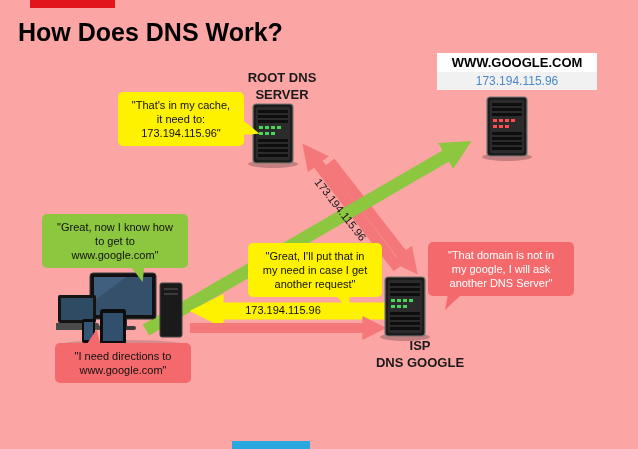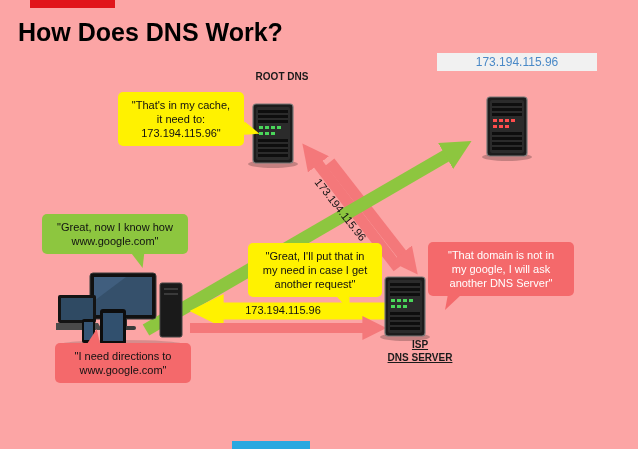--- a/index.html
+++ b/index.html
@@ -6,21 +6,21 @@
   #slide{
     position:relative;width:638px;height:449px;background:#fca5a5;overflow:hidden;
     font-family:"Liberation Sans",sans-serif;color:#111;
   }
   .abs{position:absolute;}
   #page-title{left:18px;top:18px;font-size:25px;font-weight:bold;color:#000;}
   .accent-bar{height:8px;}
   #top-bar{left:30px;top:0;width:85px;background:#e1151b;}
   #bottom-bar{left:232px;top:441px;width:78px;background:#29a8e0;}
 
-  .server-label{font-weight:bold;font-size:10px;line-height:1.3;text-align:center;color:#1a1a1a;z-index:4;}
+  .server-label{font-weight:bold;font-size:13px;line-height:1.3;text-align:center;color:#1a1a1a;z-index:4;}
 
   #google-box{left:437px;top:53px;width:160px;background:#fff;text-align:center;z-index:4;}
   #google-domain{font-weight:bold;font-size:13px;padding:2px 0;color:#000;background:#fff;}
   #google-ip{font-size:12px;color:#4a89c7;background:#f1f1f1;padding:2px 0;}
 
   svg.icon{position:absolute;z-index:3;}
   #arrow-canvas{position:absolute;left:0;top:0;z-index:1;}
 
   .bubble{
     position:absolute;z-index:5;border-radius:5px;padding:6px 7px;
@@ -65,20 +65,21 @@
     <line x1="146" y1="330" x2="456" y2="150" stroke="#8DC63F" stroke-width="13" marker-end="url(#mGreen)"></line>
     <line x1="386" y1="311" x2="210" y2="311" stroke="#FFF200" stroke-width="17" marker-end="url(#mYellow)"></line>
     <line x1="190" y1="328" x2="372" y2="328" stroke="#F4787A" stroke-width="10" marker-end="url(#mPink)"></line>
   </svg>
 
   <div class="abs" id="diagonal-ip-label">173.194.115.96</div>
   <div class="abs" id="horizontal-ip-label">173.194.115.96</div>
 
   <div class="abs server-label" style="left:232px;top:70px;width:100px;">
     <div>ROOT DNS</div>
+    <div>SERVER</div>
   </div>
   <svg class="icon" style="left:246px;top:103px;" width="55" height="65" viewBox="0 0 55 65">
     <ellipse cx="27" cy="61" rx="25" ry="4" fill="rgba(0,0,0,0.22)"></ellipse>
     <rect x="7" y="1" width="40" height="59" rx="3" fill="#1c1c1c" stroke="#777" stroke-width="1.2"></rect>
     <rect x="10" y="4" width="34" height="53" rx="2" fill="#2b2b2b"></rect>
     <g fill="#0e0e0e">
         <rect x="12" y="7" width="30" height="3"></rect>
         <rect x="12" y="12" width="30" height="3"></rect>
         <rect x="12" y="17" width="30" height="3"></rect>
       </g>
@@ -93,20 +94,21 @@
     </g>
     <g fill="#0e0e0e">
         <rect x="12" y="36" width="30" height="3"></rect>
         <rect x="12" y="41" width="30" height="3"></rect>
         <rect x="12" y="46" width="30" height="3"></rect>
         <rect x="12" y="51" width="30" height="3"></rect>
       </g>
   </svg>
 
   <div class="abs" id="google-box">
+    <div id="google-domain">WWW.GOOGLE.COM</div>
     <div id="google-ip">173.194.115.96</div>
   </div>
   <svg class="icon" style="left:480px;top:96px;" width="55" height="65" viewBox="0 0 55 65">
     <ellipse cx="27" cy="61" rx="25" ry="4" fill="rgba(0,0,0,0.22)"></ellipse>
     <rect x="7" y="1" width="40" height="59" rx="3" fill="#1c1c1c" stroke="#777" stroke-width="1.2"></rect>
     <rect x="10" y="4" width="34" height="53" rx="2" fill="#2b2b2b"></rect>
     <g fill="#0e0e0e">
         <rect x="12" y="7" width="30" height="3"></rect>
         <rect x="12" y="12" width="30" height="3"></rect>
         <rect x="12" y="17" width="30" height="3"></rect>
@@ -146,23 +148,23 @@
         <rect x="19" y="29" width="4" height="3"></rect>
         <rect x="25" y="29" width="4" height="3"></rect>
     </g>
     <g fill="#0e0e0e">
         <rect x="12" y="36" width="30" height="3"></rect>
         <rect x="12" y="41" width="30" height="3"></rect>
         <rect x="12" y="46" width="30" height="3"></rect>
         <rect x="12" y="51" width="30" height="3"></rect>
       </g>
   </svg>
-  <div class="abs server-label" style="left:360px;top:338px;width:120px;text-decoration:underline;">
+  <div class="abs server-label" style="left:360px;top:338px;width:120px;">
     <div>ISP</div>
-    <div>DNS SERVER</div>
+    <div>DNS GOOGLE</div>
   </div>
 
   <svg class="icon" style="left:56px;top:271px;z-index:2;" width="132" height="78" viewBox="0 0 132 78">
     <ellipse cx="66" cy="73" rx="60" ry="4" fill="rgba(0,0,0,0.15)"></ellipse>
     <g>
       <rect x="34" y="2" width="66" height="46" rx="3" fill="#111" stroke="#3c3c3c"></rect>
       <rect x="38" y="6" width="58" height="38" fill="#35506b"></rect>
       <polygon points="38,6 70,6 38,30" fill="#47688a" opacity="0.6"></polygon>
       <rect x="63" y="48" width="8" height="7" fill="#2a2a2a"></rect>
       <rect x="54" y="55" width="26" height="4" rx="2" fill="#3a3a3a"></rect>
@@ -189,20 +191,21 @@
 
   <div class="bubble yellow" style="left:118px;top:92px;width:112px;">
     <div>"That's in my cache,</div>
     <div>it need to:</div>
     <div>173.194.115.96"</div>
     <div class="tail tail-right"></div>
   </div>
 
   <div class="bubble green" style="left:42px;top:214px;width:132px;">
     <div>"Great, now I know how</div>
+    <div>to get to</div>
     <div>www.google.com"</div>
     <div class="tail tail-down" style="left:62%;transform:skewX(18deg);"></div>
   </div>
 
   <div class="bubble yellow" style="left:248px;top:243px;width:120px;">
     <div>"Great, I'll put that in</div>
     <div>my need in case I get</div>
     <div>another request"</div>
     <div class="tail tail-down" style="left:68%;transform:skewX(24deg);"></div>
   </div>

